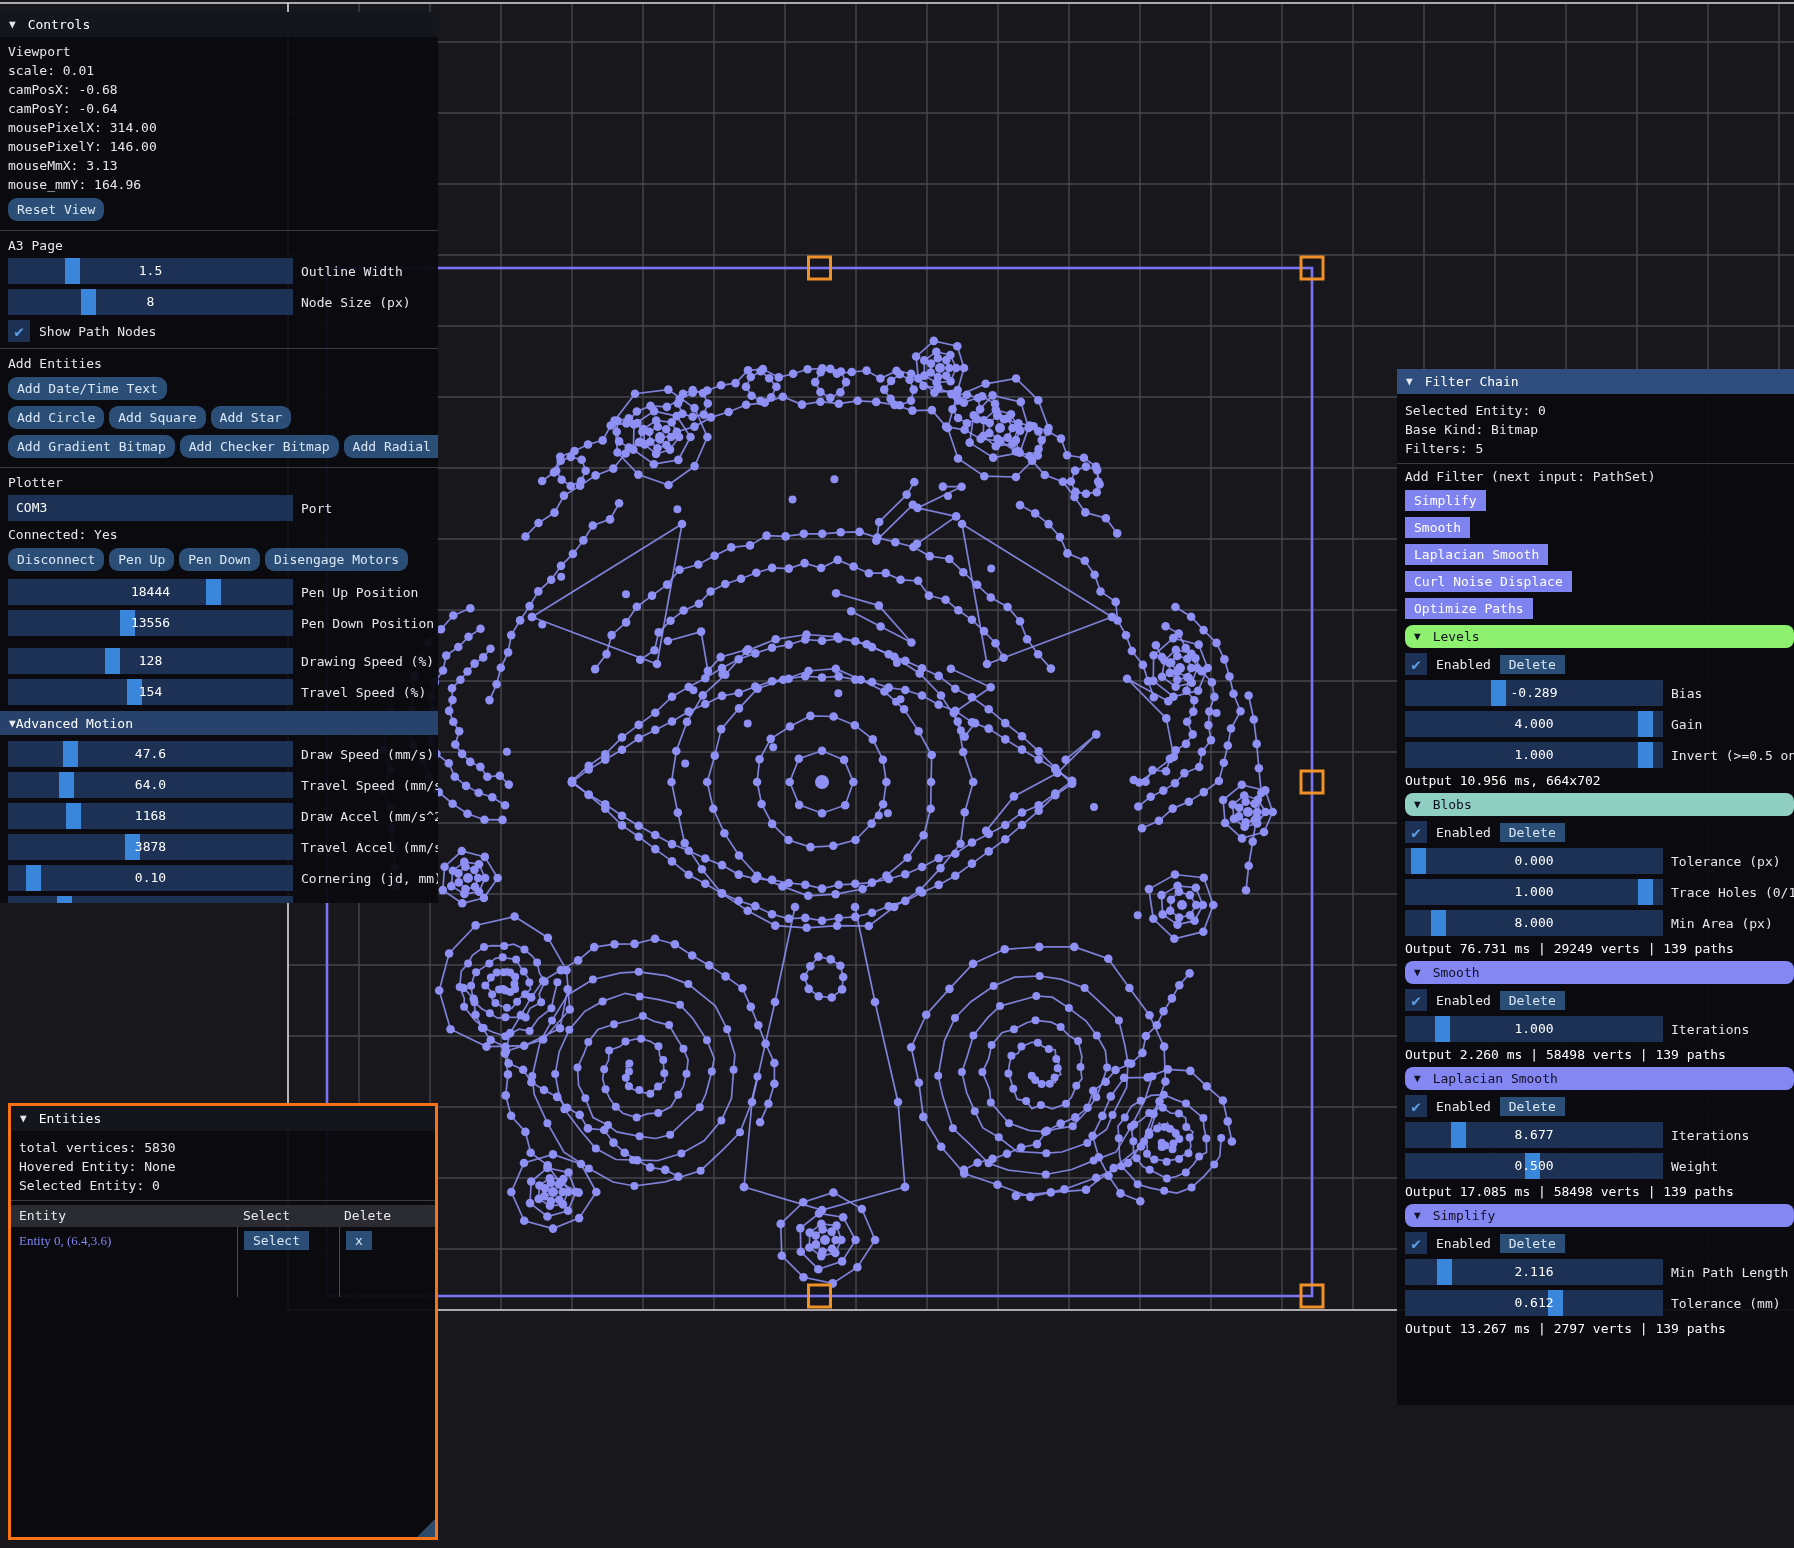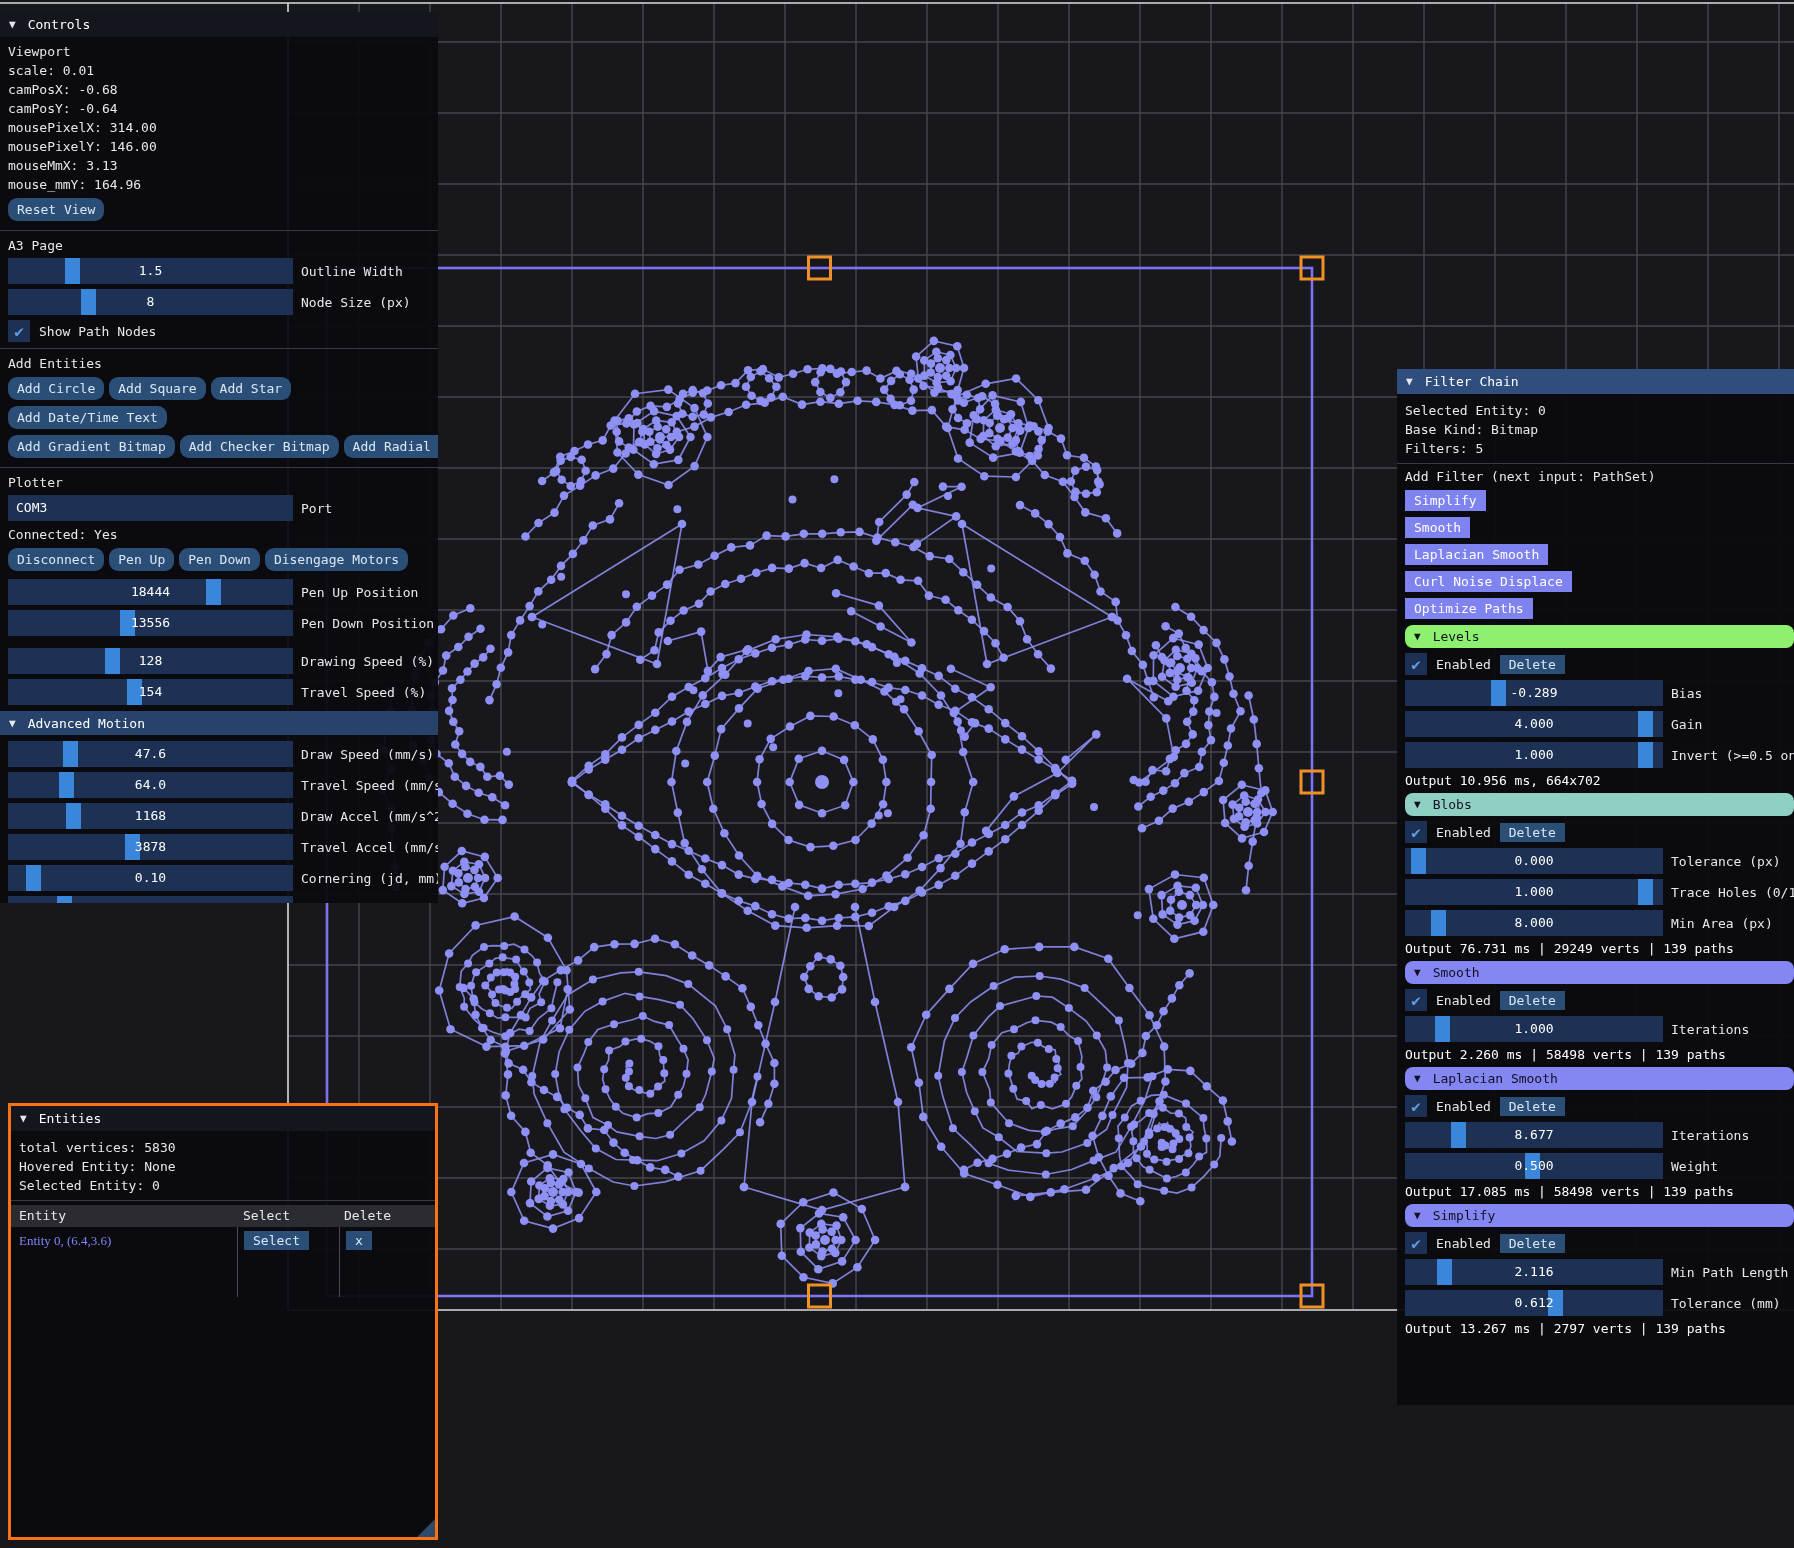--- a/index.html
+++ b/index.html
@@ -23,21 +23,21 @@
   .srow{display:flex;align-items:center;margin:5px 0 5px 8px;height:26px;white-space:nowrap;}
   .track{position:relative;width:285px;height:26px;background:#1c3153;flex:none;}
   .panel-filter .track{width:258px;}
   .handle{position:absolute;top:0;width:15px;height:26px;background:#3a86da;}
   .tval{position:absolute;left:0;top:0;width:100%;text-align:center;line-height:26px;color:#fff;}
   .slabel{margin-left:8px;}
   .chk{width:22px;height:22px;background:#1c3153;color:#5b9be0;display:inline-flex;align-items:center;
        justify-content:center;font-weight:bold;font-size:16px;flex:none;cursor:pointer;}
   .chk::before{content:"✔";}
   .chkrow{display:flex;align-items:center;gap:9px;margin:5px 8px;}
-  .subhdr{height:24px;display:flex;align-items:center;gap:12px;padding:0 9px;background:#28436b;color:#fff;margin:6px 0;}
+  .subhdr{height:24px;display:flex;align-items:center;padding:0 9px;background:#28436b;color:#fff;margin:6px 0;}
   .fhdr{height:23px;display:flex;align-items:center;gap:12px;padding:0 9px;color:#101022;margin:5px 0 4px 8px;border-radius:8px;}
   .out-line{margin:3px 8px 5px 8px;color:#fff;white-space:nowrap;}
   .padd-btn{display:block;width:max-content;background:#7f83f0;color:#fff;padding:3px 9px;margin:5px 0 6px 8px;cursor:pointer;}
   .t-head{display:flex;background:#2b2b32;height:22px;line-height:22px;margin-top:4px;}
   .t-row{display:flex;align-items:flex-start;min-height:70px;}
   .c1{width:218px;padding-left:8px;flex:none;}
   .c2{width:95px;flex:none;border-left:1px solid #4a4a52;padding-left:6px;}
   .c3{width:90px;flex:none;border-left:1px solid #4a4a52;padding-left:6px;}
   .t-row .c2,.t-row .c3{align-self:stretch;padding-top:4px;}
   .entity-link{color:#8287f3;margin-top:6px;font-family:Liberation Serif, serif;}
@@ -1435,22 +1435,22 @@
         <span class="slabel">Node Size (px)</span>
       </div>
     </div>
   <div class="chkrow">
     <span class="chk"></span>
     <span>Show Path Nodes</span>
   </div>
   <div class="divider"></div>
   <div class="sec-label">Add Entities</div>
   <div>
+      <div class="btn-row"><span class="btn">Add Date/Time Text</span></div>
       <div class="btn-row"><span class="btn">Add Circle</span><span class="btn">Add Square</span><span class="btn">Add Star</span></div>
-      <div class="btn-row"><span class="btn">Add Date/Time Text</span></div>
       <div class="btn-row"><span class="btn">Add Gradient Bitmap</span><span class="btn">Add Checker Bitmap</span><span class="btn">Add Radial Bitmap</span></div>
     </div>
   <div class="divider"></div>
   <div class="sec-label">Plotter</div>
   <div class="srow">
     <div class="track">
       <span class="tval" style="text-align:left;padding-left:8px">COM3</span>
     </div>
     <span class="slabel">Port</span>
   </div>

